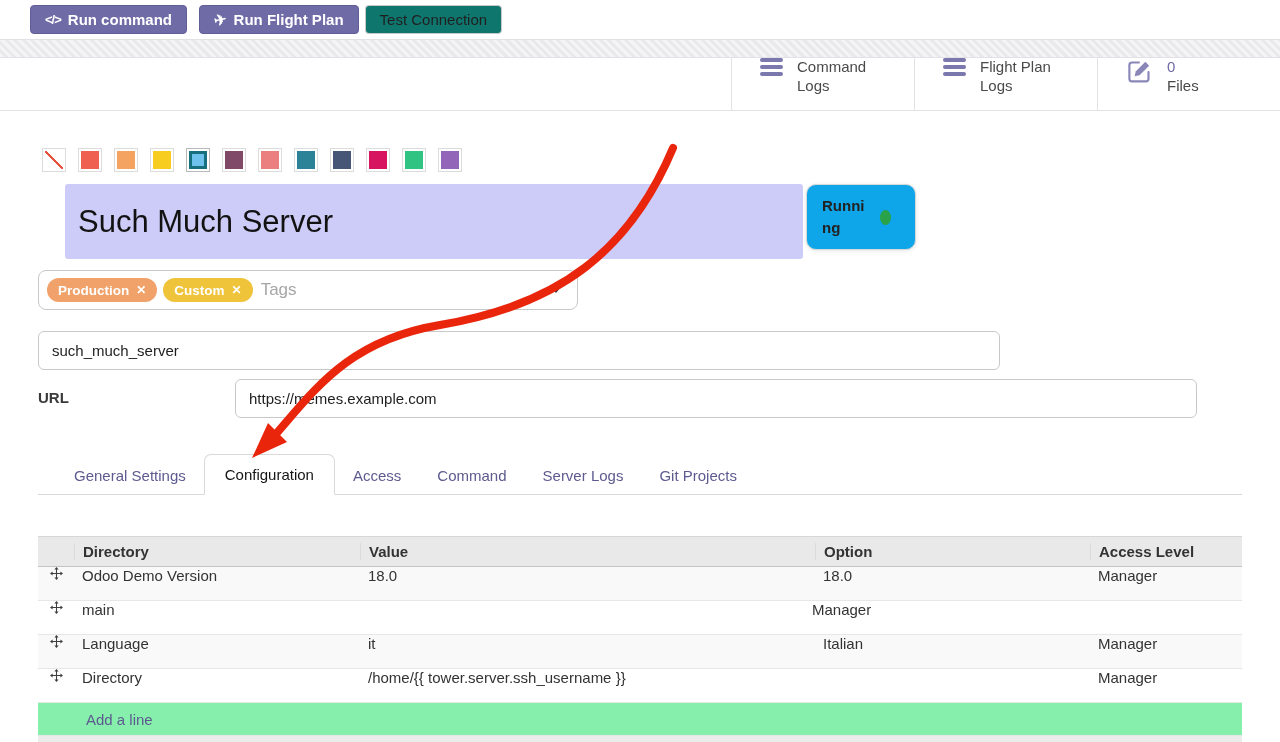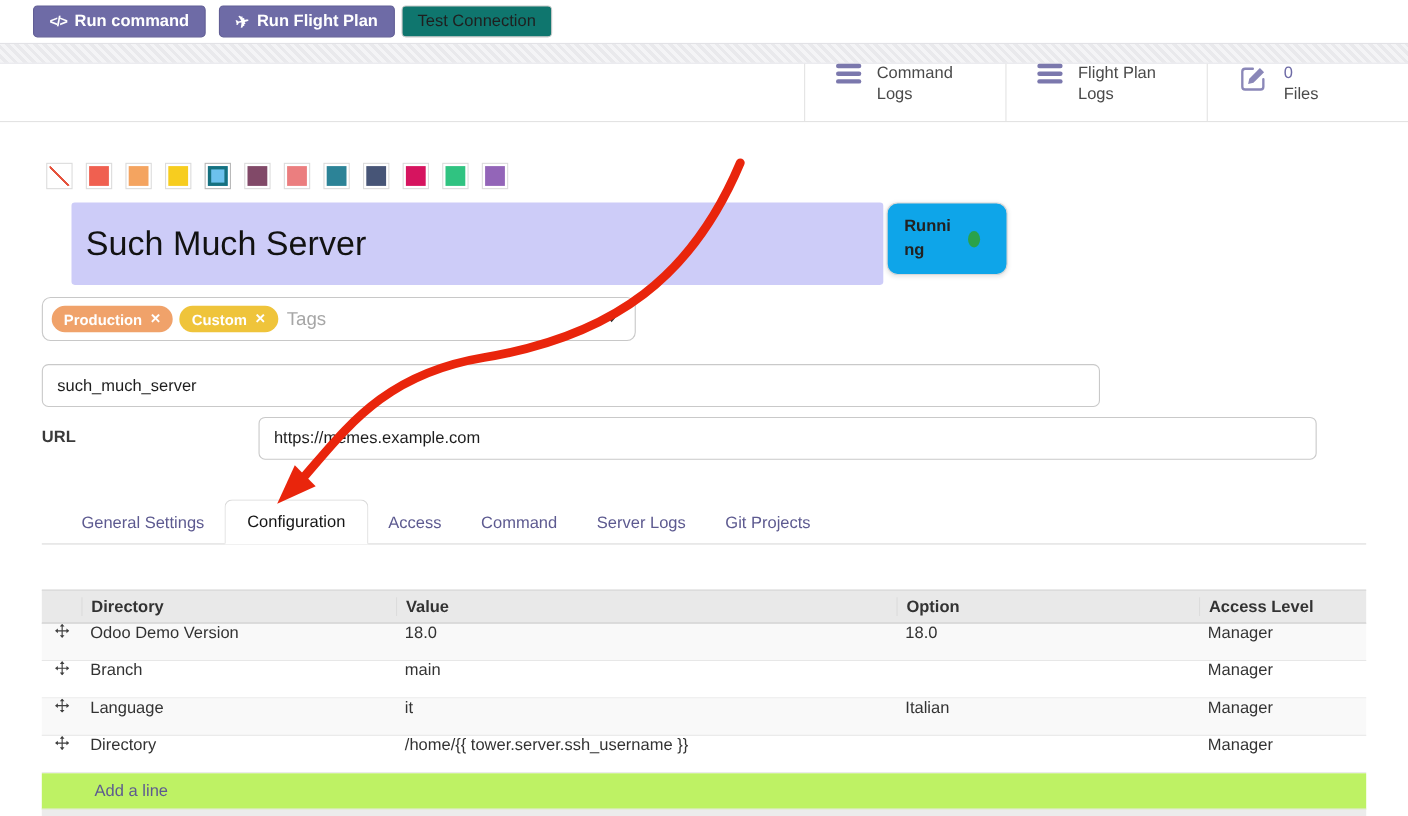--- a/index.html
+++ b/index.html
@@ -82,21 +82,21 @@
   .c-handle { width:36px; padding-left:0; display:flex; justify-content:center; }
   .c-var { width:286px; border-left:1px solid #dcdcdc; }
   .c-val { width:455px; border-left:1px solid #dcdcdc; }
   .c-opt { width:275px; border-left:1px solid #dcdcdc; }
   .c-acc { width:152px; border-left:1px solid #dcdcdc; }
   .trow { display:flex; align-items:flex-start; height:34px; border-bottom:1px solid #e7e7e7; background:#fff; }
   .trow:nth-child(odd) { background:#f9f9f9; }
   .trow .cell { border-left:none; }
   .drag { cursor:grab; display:flex; }
   .addline { height:33px; display:flex; align-items:center; padding-left:48px;
-    color:#5d5a90; font-size:15px; background:#bef264; border-bottom:1px solid #e7e7e7; cursor:pointer; }
+    color:#5d5a90; font-size:15px; background:#86efac; border-bottom:1px solid #e7e7e7; cursor:pointer; }
   .foot-strip { width:1204px; height:9px; background:#ececec; }
 
   
   .arrow-overlay { position:absolute; left:0; top:0; width:1280px; height:742px;
     pointer-events:none; z-index:60; }
 </style>
 </head>
 <body>
 
 <div class="toolbar">
@@ -248,21 +248,20 @@
         <div class="cell c-val">18.0</div>
         <div class="cell c-opt">18.0</div>
         <div class="cell c-acc">Manager</div>
       </div>
       <div class="trow">
         <div class="cell c-handle drag">
           <svg width="13" height="13" viewBox="0 0 16 16" fill="#3f3f3f">
               <path d="M8 0l2.6 3.2H5.4zM8 16l-2.6-3.2h5.2zM0 8l3.2-2.6v5.2zM16 8l-3.2 2.6V5.4zM7.35 2.8h1.3v10.4h-1.3zM2.8 7.35h10.4v1.3H2.8z"></path>
             </svg>
         </div>
-        <div class="cell c-var">Branch</div>
         <div class="cell c-val">main</div>
         <div class="cell c-opt"></div>
         <div class="cell c-acc">Manager</div>
       </div>
       <div class="trow">
         <div class="cell c-handle drag">
           <svg width="13" height="13" viewBox="0 0 16 16" fill="#3f3f3f">
               <path d="M8 0l2.6 3.2H5.4zM8 16l-2.6-3.2h5.2zM0 8l3.2-2.6v5.2zM16 8l-3.2 2.6V5.4zM7.35 2.8h1.3v10.4h-1.3zM2.8 7.35h10.4v1.3H2.8z"></path>
             </svg>
         </div>

